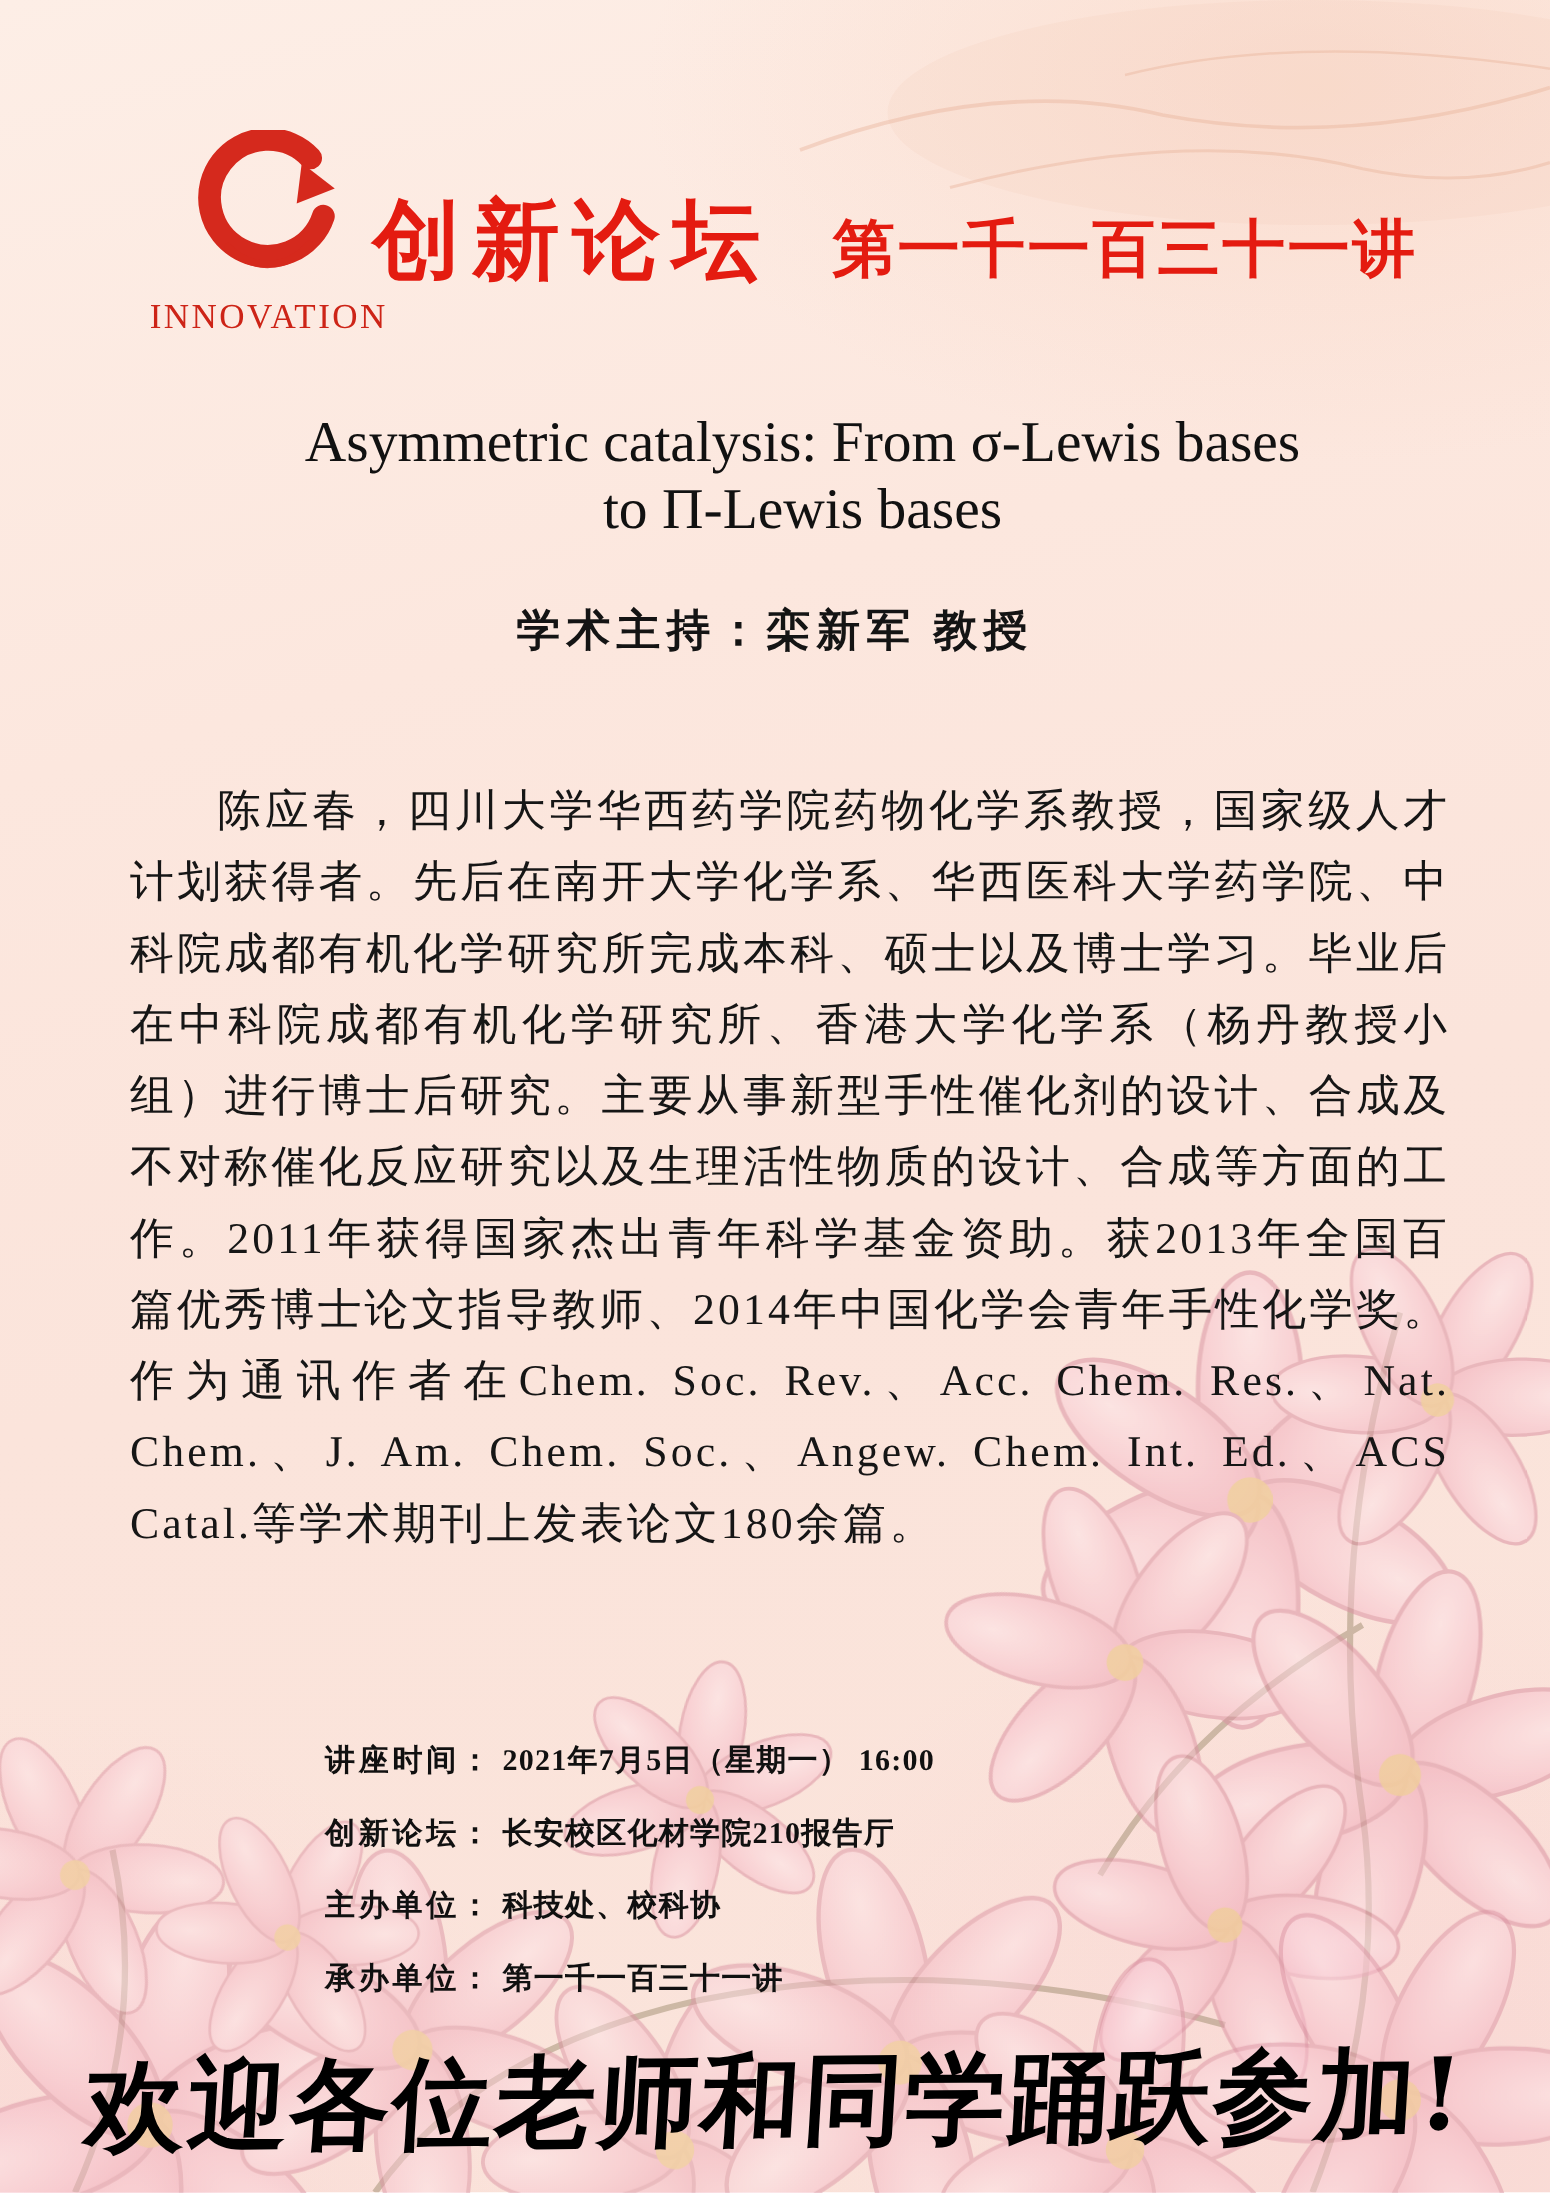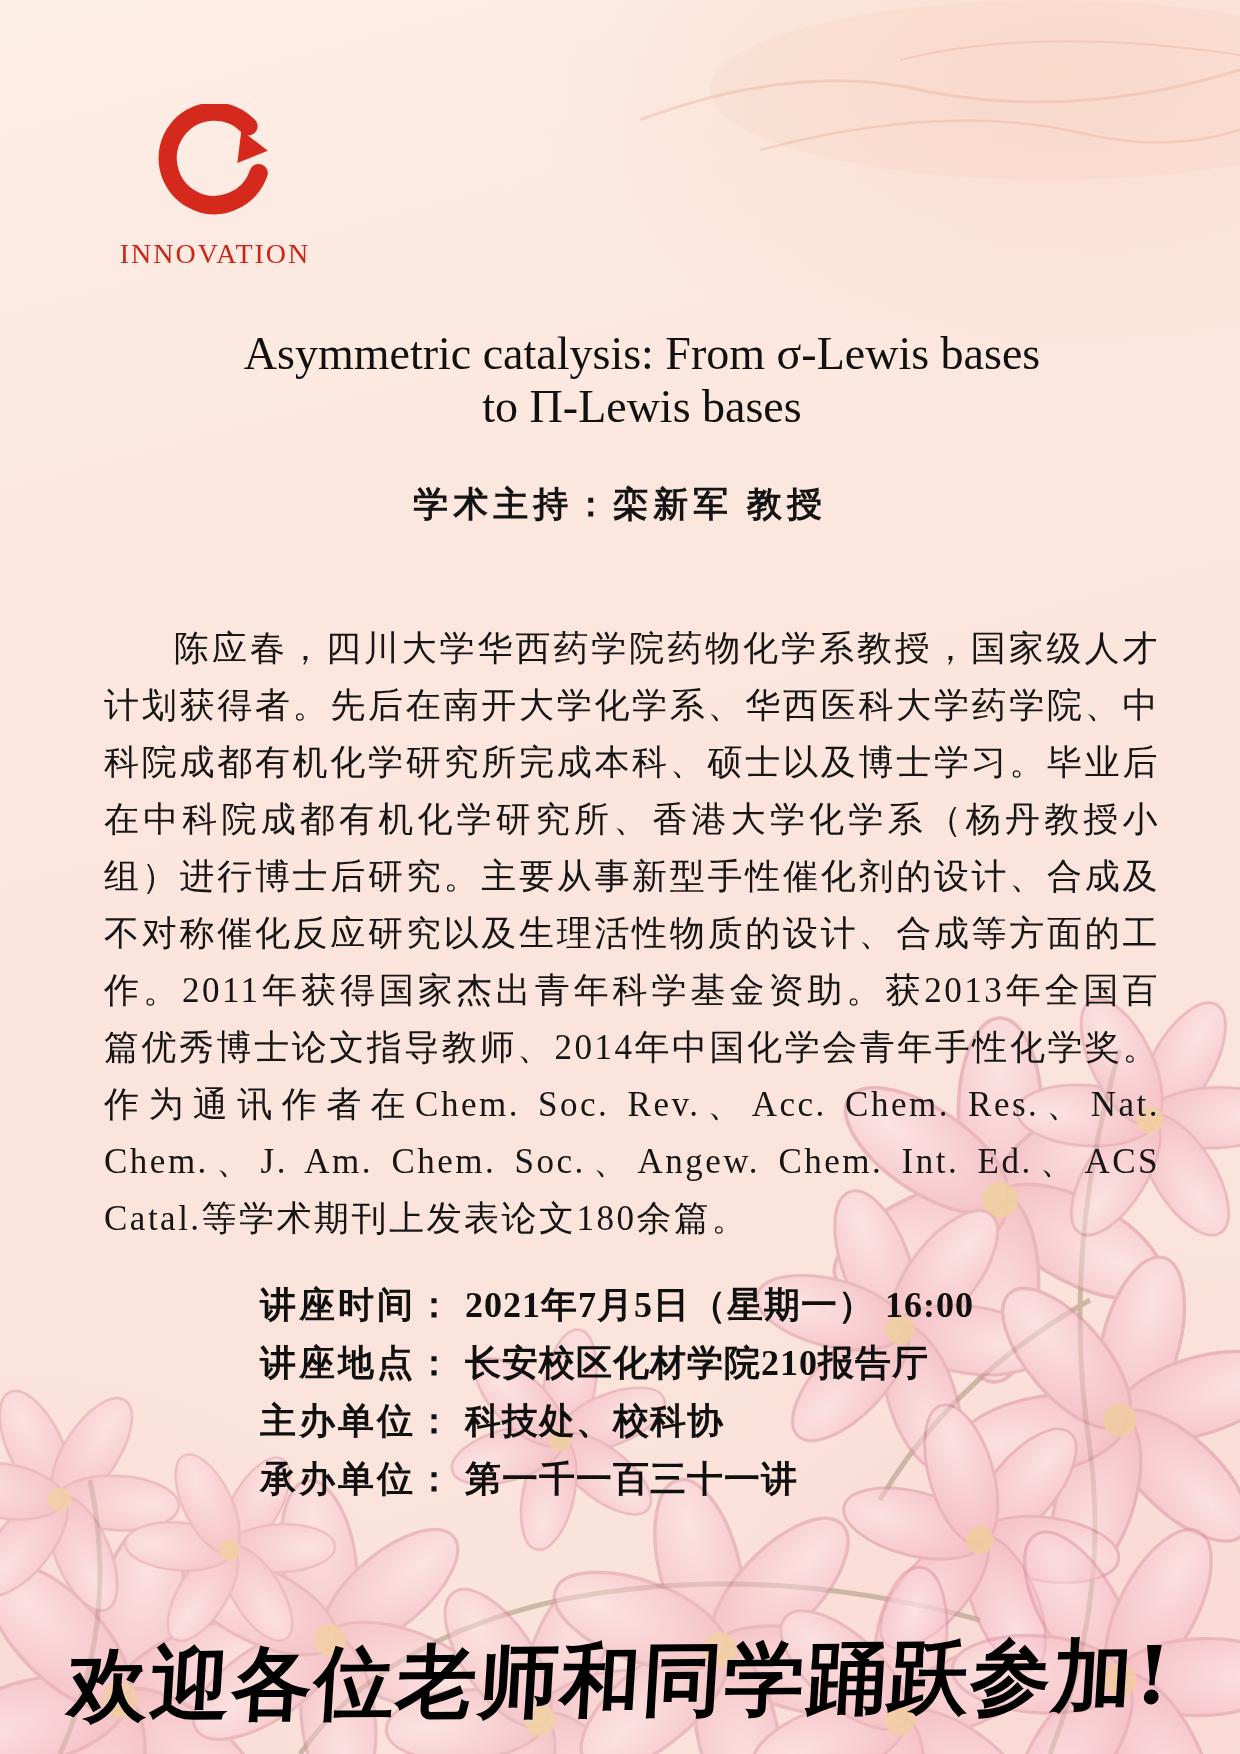--- a/index.html
+++ b/index.html
@@ -57,22 +57,22 @@
     position:absolute;left:66px;top:620px;width:1056px;
     font-size:35px;line-height:57px;letter-spacing:2.5px;
     text-align:justify;text-justify:inter-ideograph;
     color:#161616;
     margin-left:38px;
   }
   .bio p{margin:0;text-indent:2em;}
 
   
   .details{
-    position:absolute;left:260px;top:1276px;
-    font-size:36px;font-weight:bold;line-height:58px;color:#101010;
+    position:absolute;left:260px;top:1380px;
+    font-size:24px;font-weight:bold;line-height:58px;color:#101010;
     letter-spacing:1px;white-space:nowrap;
   }
   .details .row{display:block;}
   .details .lbl{letter-spacing:3px;}
 
   
   .welcome{
     position:absolute;left:0;right:0;top:1628px;text-align:center;
     font-size:80px;font-weight:900;color:#000;
     font-family:"DejaVu Serif","Liberation Serif",serif;
@@ -145,41 +145,45 @@
 
     <div class="logo-wrap">
       <svg class="logo-svg" viewBox="0 0 120 130" xmlns="http://www.w3.org/2000/svg">
         <path d="M93 22 A 46 46 0 1 0 103 68" fill="none" stroke="#d5291d" stroke-width="18" stroke-linecap="round"></path>
         <path d="M86 26 L 112 46 L 82 58 Z" fill="#d5291d"></path>
         <path d="M28 92 A 42 42 0 0 0 92 90" fill="none" stroke="#d5291d" stroke-width="6" stroke-linecap="round" opacity="0.9"></path>
       </svg>
       <div class="logo-text">INNOVATION</div>
     </div>
 
+    <div class="forum-row">
+      <span class="forum-title">创新论坛</span>
+      <span class="lecture-no">第一千一百三十一讲</span>
+    </div>
 
     <div class="en-title">
       <div>Asymmetric catalysis: From σ-Lewis bases</div>
       <div>to Π-Lewis bases</div>
     </div>
 
     <div class="speakers">
       <div>学术主持：栾新军 教授</div>
     </div>
 
     <div class="bio">
       <p>陈应春，四川大学华西药学院药物化学系教授，国家级人才计划获得者。先后在南开大学化学系、华西医科大学药学院、中科院成都有机化学研究所完成本科、硕士以及博士学习。毕业后在中科院成都有机化学研究所、香港大学化学系（杨丹教授小组）进行博士后研究。主要从事新型手性催化剂的设计、合成及不对称催化反应研究以及生理活性物质的设计、合成等方面的工作。2011年获得国家杰出青年科学基金资助。获2013年全国百篇优秀博士论文指导教师、2014年中国化学会青年手性化学奖。作为通讯作者在Chem. Soc. Rev.、Acc. Chem. Res.、Nat. Chem.、J. Am. Chem. Soc.、Angew. Chem. Int. Ed.、ACS Catal.等学术期刊上发表论文180余篇。</p>
     </div>
 
     <div class="details">
       <span class="row">
         <span class="lbl">讲座时间：</span>
         <span>2021年7月5日（星期一） 16:00</span>
       </span>
       <span class="row">
-        <span class="lbl">讲座地点：</span>
+        <span class="lbl">创新论坛：</span>
         <span>长安校区化材学院210报告厅</span>
       </span>
       <span class="row">
         <span class="lbl">主办单位：</span>
         <span>科技处、校科协</span>
       </span>
       <span class="row">
         <span class="lbl">承办单位：</span>
         <span>第一千一百三十一讲</span>
       </span>

